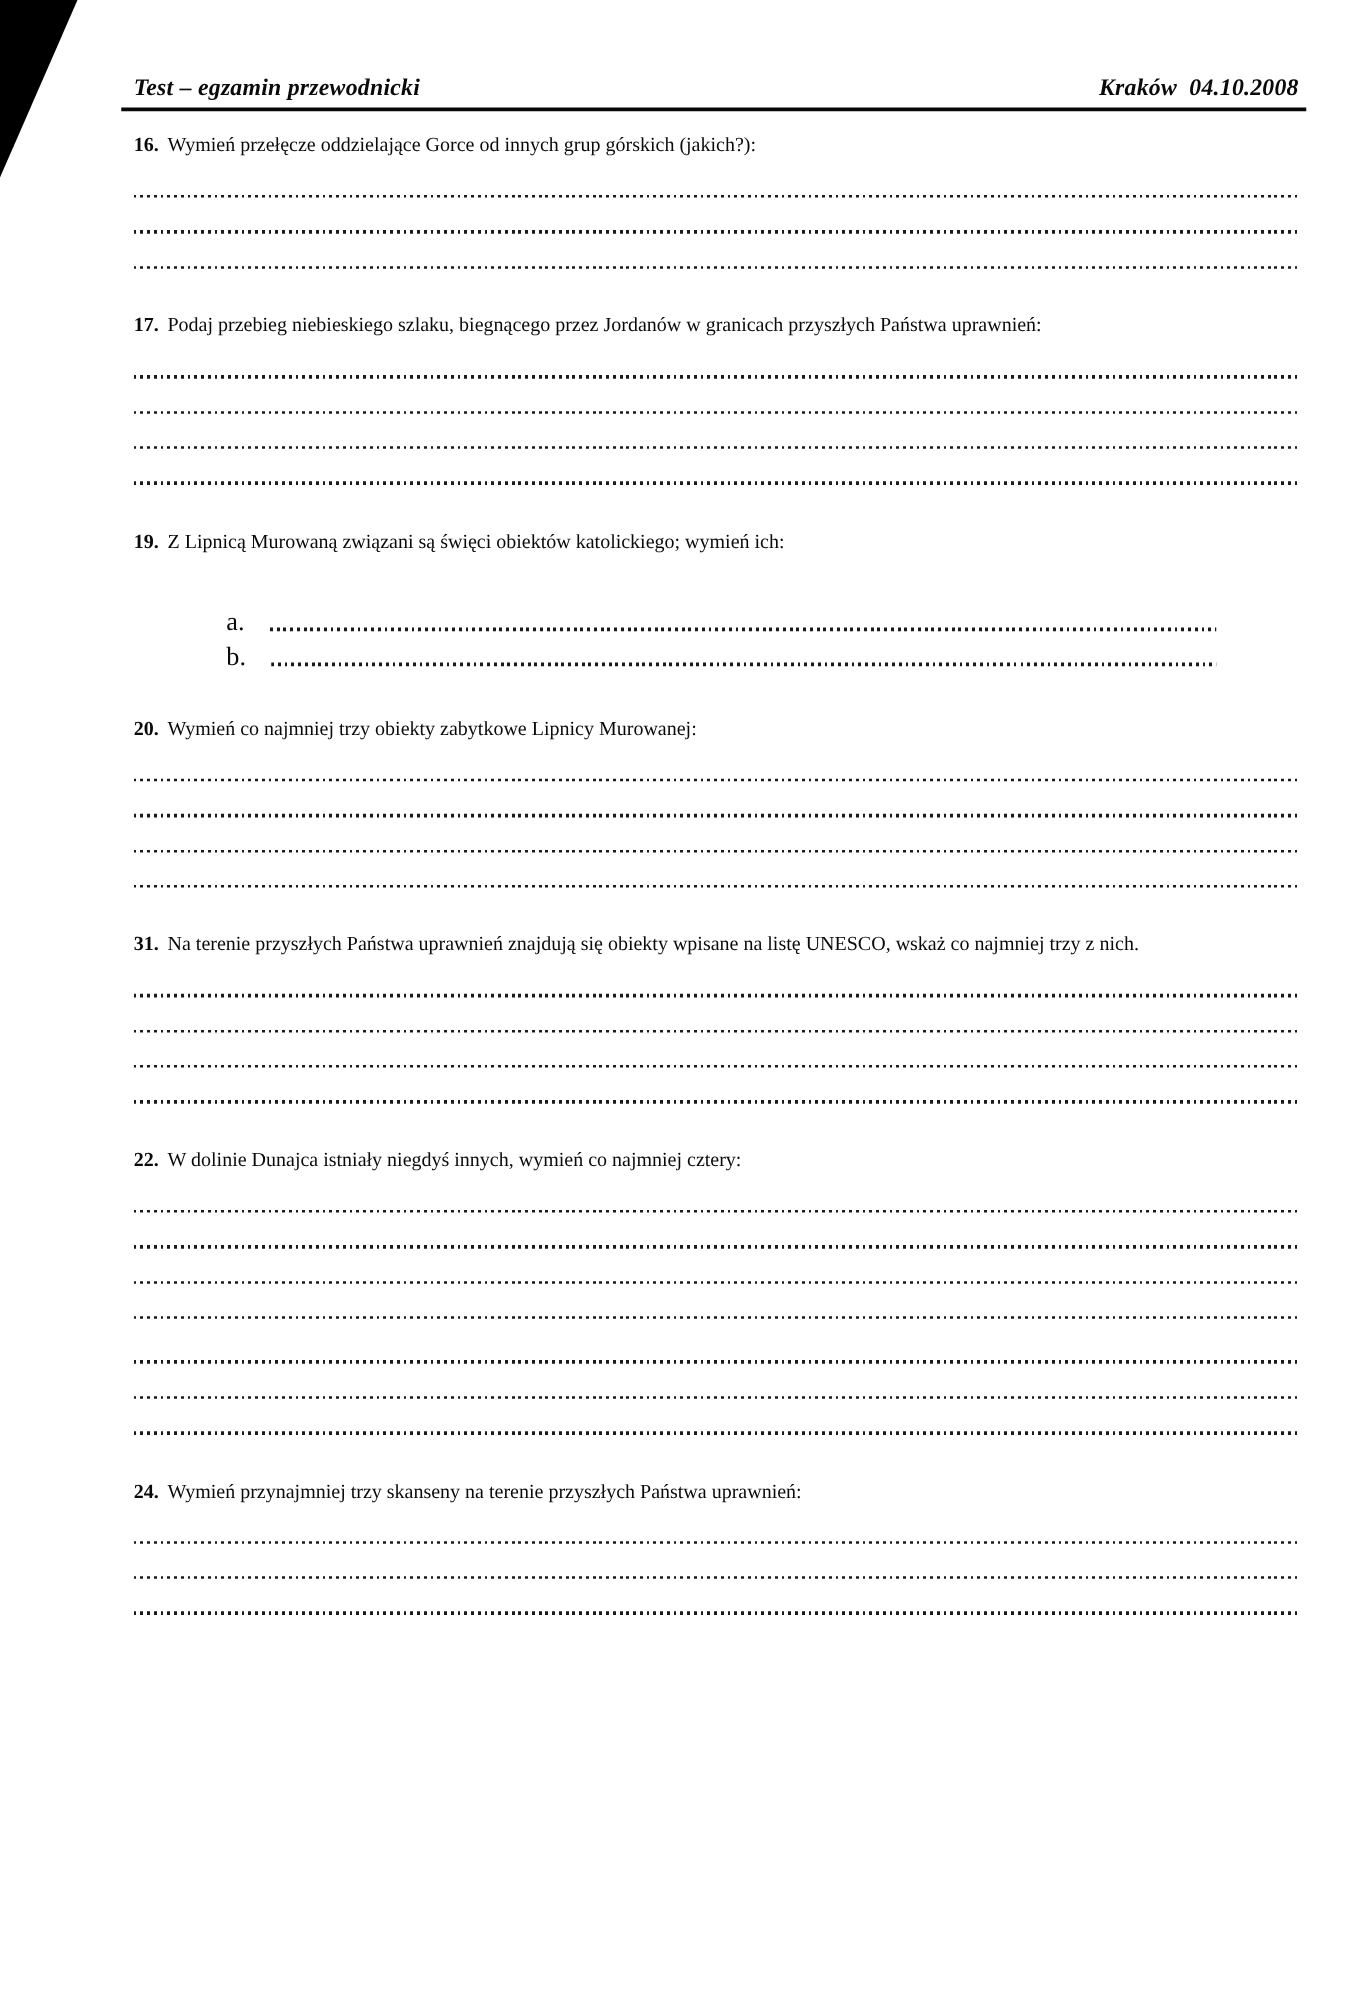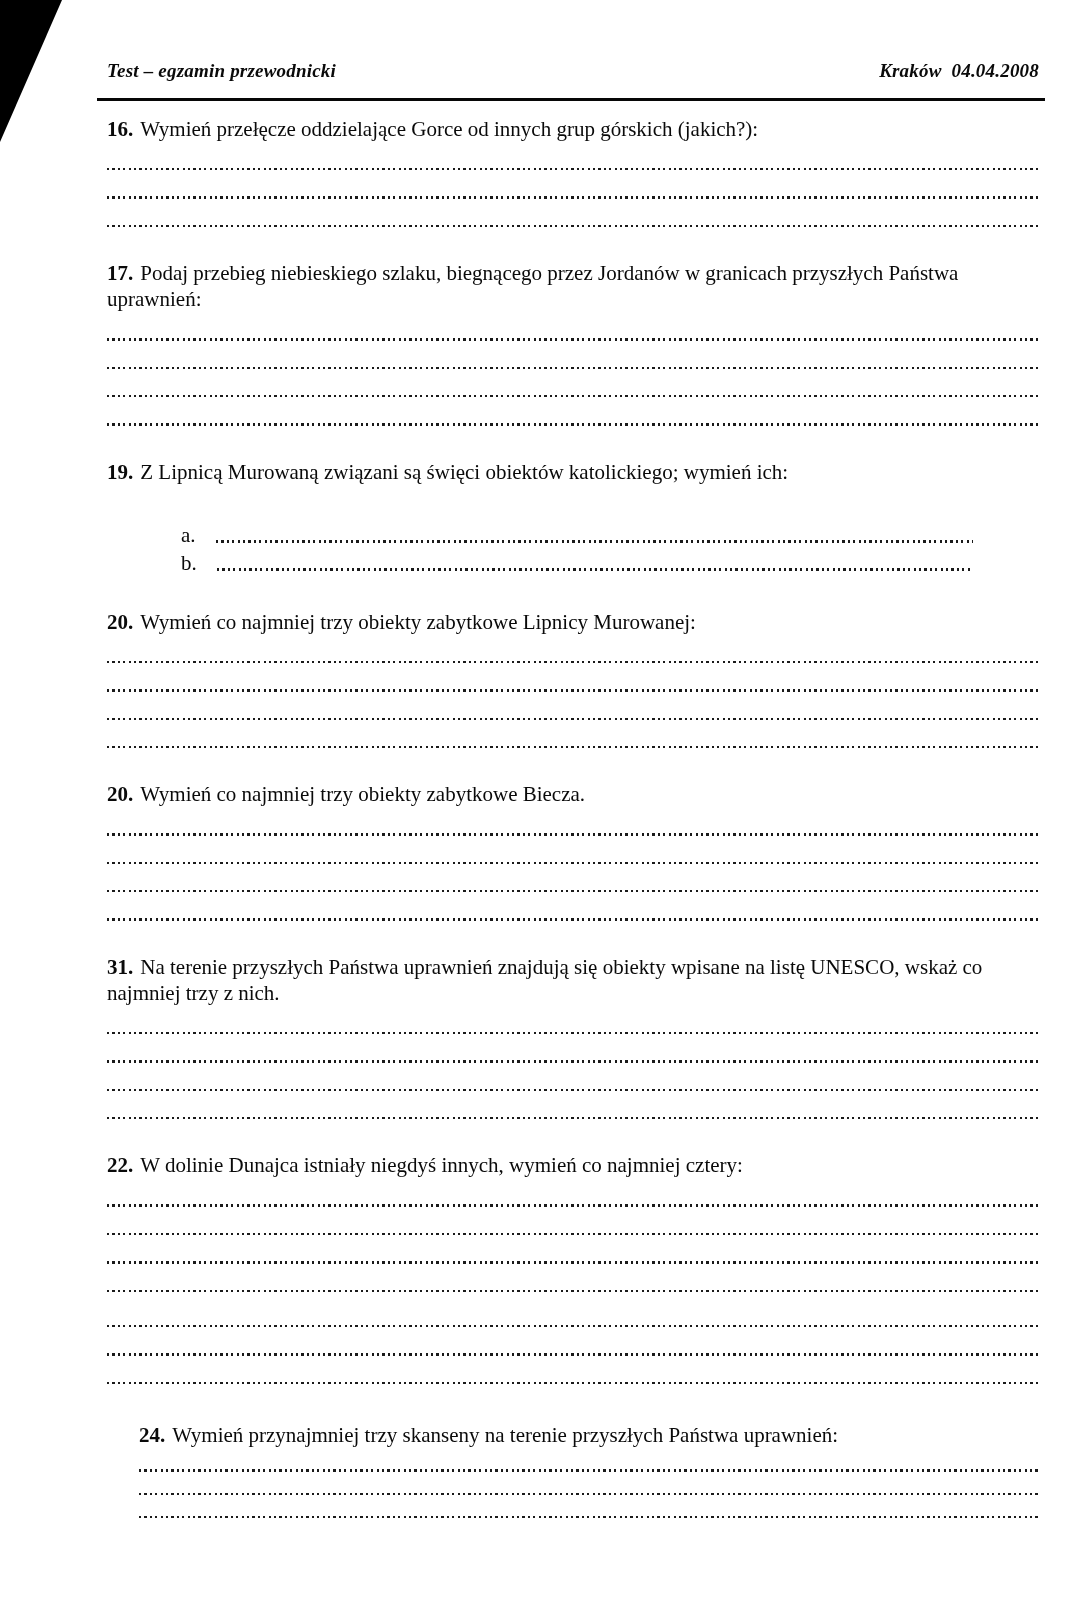--- a/index.html
+++ b/index.html
@@ -28,41 +28,41 @@
     left: 107px;
     top: 60px;
     width: 932px;
   }
 
   .header {
     display: flex;
     justify-content: space-between;
     align-items: flex-end;
     border-bottom: 3px solid #070707;
-    padding-bottom: 16px;
+    padding-bottom: 4px;
     margin-left: -10px;
     margin-right: -6px;
     padding-left: 10px;
     padding-right: 6px;
   }
   .header-left, .header-right {
     font-weight: bold;
     font-style: italic;
     font-size: 19px;
     letter-spacing: 0.2px;
     white-space: pre;
   }
 
   .question { margin-top: 33px; }
   #questions .question:nth-child(1) { margin-top: 15px; }
   #questions .question:nth-child(9) { margin-top: 38px; margin-left: 32px; }
 
   .q-text {
     margin: 0;
-    font-size: 21px;
+    font-size: 16px;
     line-height: 26px;
   }
   .q-num {
     font-weight: bold;
     margin-right: 7px;
   }
 
   .answer-line {
     height: 2.4px;
     margin-top: 26px;
@@ -93,21 +93,21 @@
   }
 </style>
 </head>
 <body>
 
 <div class="page">
   <div class="corner-artifact"></div>
   <div class="content">
     <div class="header">
       <span class="header-left">Test – egzamin przewodnicki</span>
-      <span class="header-right">Kraków  04.04.2008</span>
+      <span class="header-right">Kraków  04.10.2008</span>
     </div>
     <div id="questions">
         <div class="question">
     <p class="q-text"><b class="q-num">16.</b><span>Wymień przełęcze oddzielające Gorce od innych grup górskich (jakich?):</span></p>
     <div class="q-lines">
             <div class="answer-line"></div>
             <div class="answer-line"></div>
             <div class="answer-line"></div>
           </div>
   </div>
@@ -128,29 +128,20 @@
               <div class="answer-line"></div>
             </div>
             <div class="lettered-row">
               <span class="letter">b.</span>
               <div class="answer-line"></div>
             </div>
           </div>
   </div>
         <div class="question">
     <p class="q-text"><b class="q-num">20.</b><span>Wymień co najmniej trzy obiekty zabytkowe Lipnicy Murowanej:</span></p>
-    <div class="q-lines">
-            <div class="answer-line"></div>
-            <div class="answer-line"></div>
-            <div class="answer-line"></div>
-            <div class="answer-line"></div>
-          </div>
-  </div>
-        <div class="question">
-    <p class="q-text"><b class="q-num">20.</b><span>Wymień co najmniej trzy obiekty zabytkowe Biecza.</span></p>
     <div class="q-lines">
             <div class="answer-line"></div>
             <div class="answer-line"></div>
             <div class="answer-line"></div>
             <div class="answer-line"></div>
           </div>
   </div>
         <div class="question">
     <p class="q-text"><b class="q-num">31.</b><span>Na terenie przyszłych Państwa uprawnień znajdują się obiekty wpisane na listę UNESCO, wskaż co najmniej trzy z nich.</span></p>
     <div class="q-lines">

